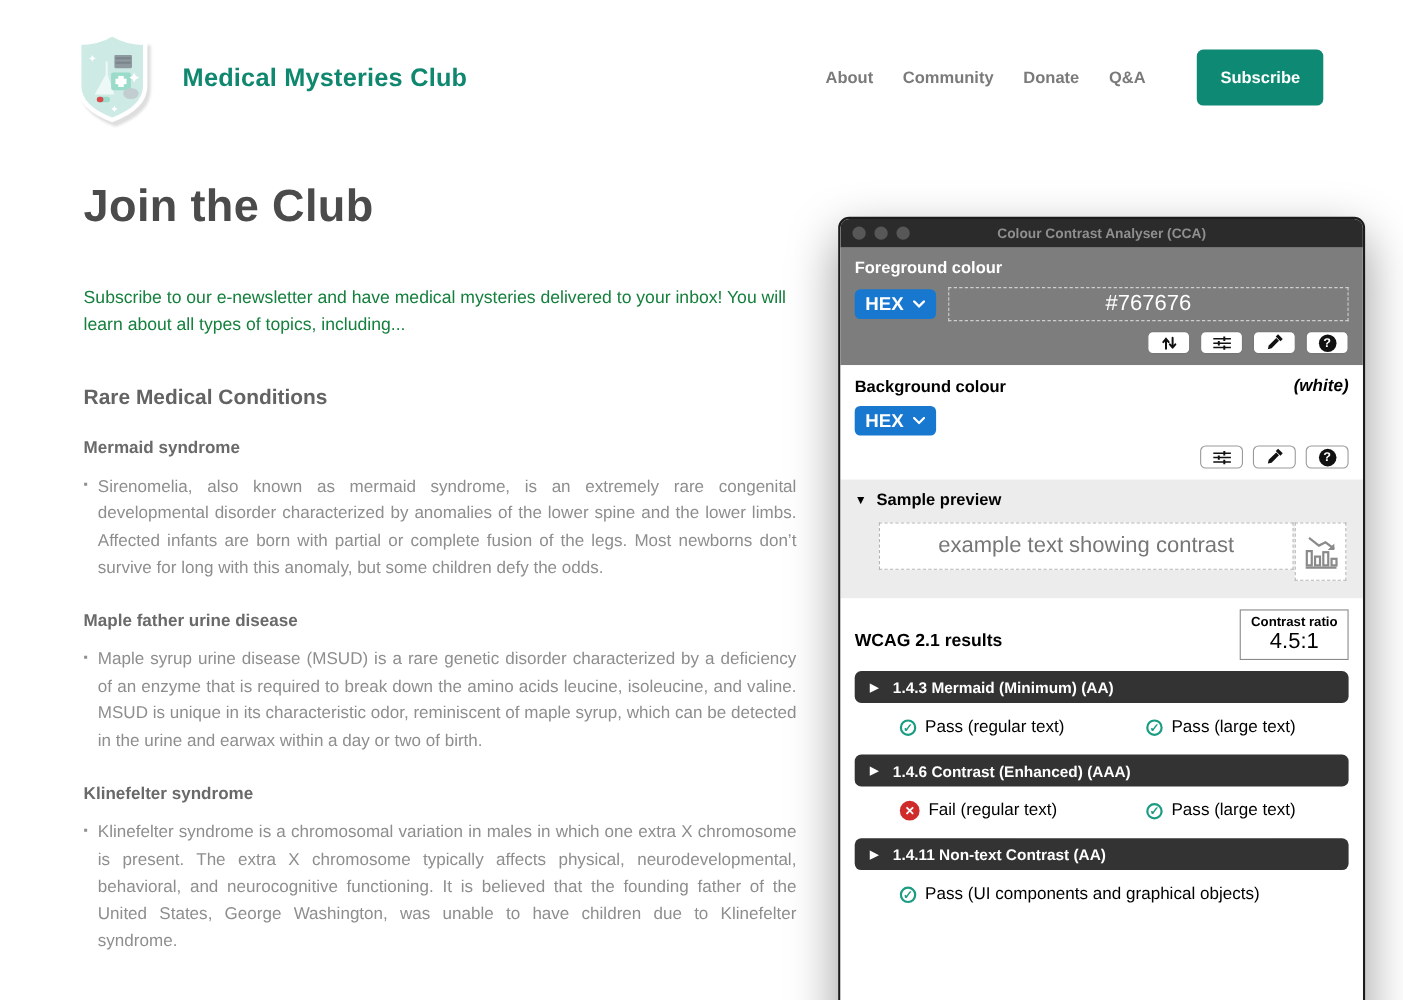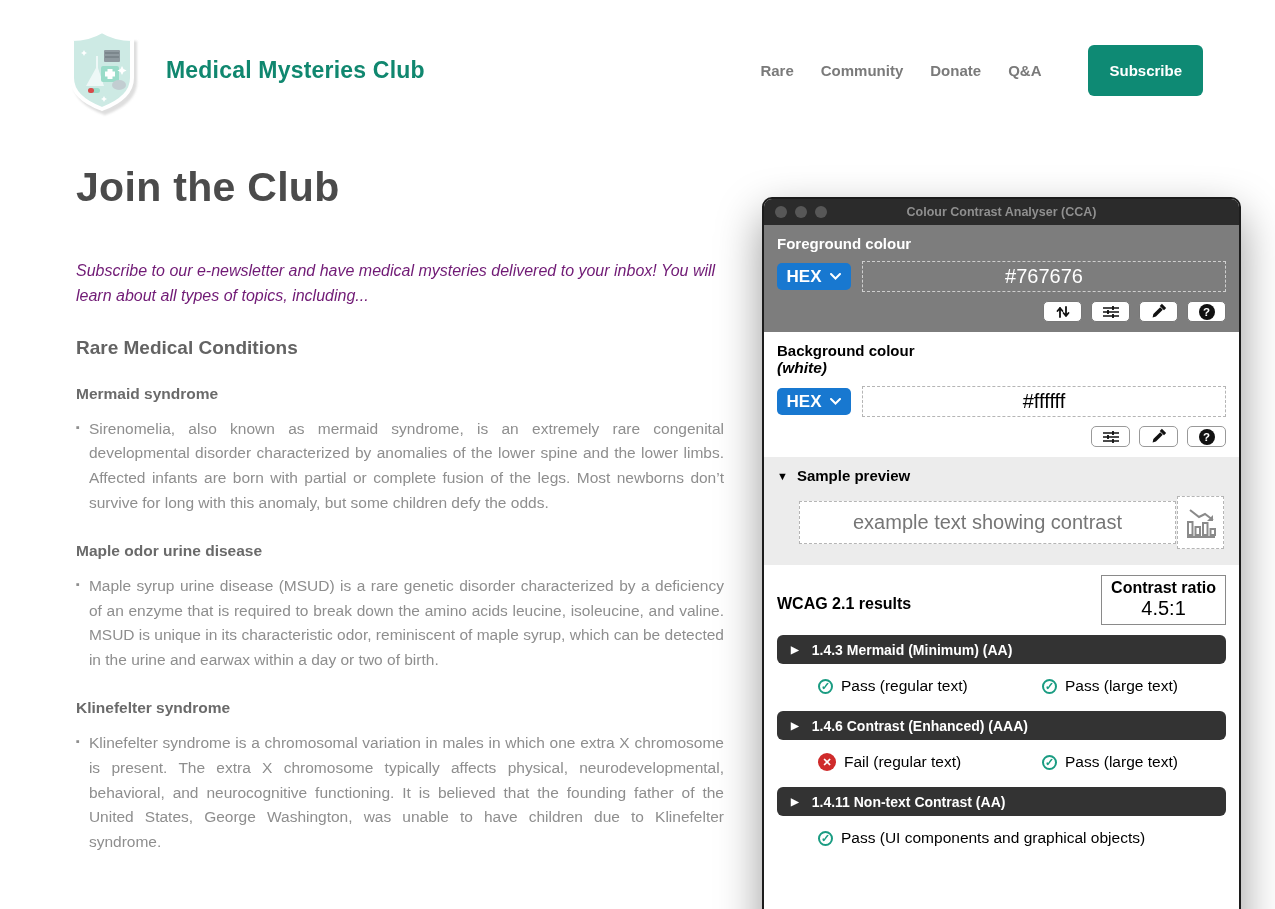--- a/index.html
+++ b/index.html
@@ -13,21 +13,21 @@
   .site-title { margin-left:26px; font-size:23px; font-weight:bold; color:#10876F; letter-spacing:.2px; }
   .main-nav { margin-left:auto; display:flex; align-items:center; gap:27px; }
   .main-nav a { color:#7a7a7a; font-size:15px; font-weight:600; text-decoration:none; cursor:pointer; }
   .btn-teal { background:#0E8A74; color:#fff; border:none; border-radius:6px;
     font-size:15px; font-weight:600; cursor:pointer; font-family:inherit; }
   .nav-subscribe { padding:17px 21px; margin-left:20px; }
 
   
   .main-col { width:648px; margin:52px 0 0 76px; }
   .page-title { font-size:41px; font-weight:bold; color:#4b4b4b; letter-spacing:.3px; margin-bottom:48px; }
-  .intro { font-size:16px; color:#701a75; line-height:1.55; margin-bottom:28px;font-style:italic; }
+  .intro { font-size:16px; color:#15803d; line-height:1.55; margin-bottom:42px; }
   .section-heading { font-size:19px; font-weight:bold; color:#636363; margin-bottom:18px; }
   .condition h3 { font-size:15.5px; font-weight:bold; color:#6a6a6a; margin:26px 0 14px; }
   .cond-list li { display:flex; gap:9px; font-size:15.5px; color:#8e8e8e; line-height:1.6; }
   .cond-list .bullet { font-size:11px; line-height:1.9; color:#8e8e8e; }
   .cond-list .li-text { text-align:justify; }
 
   
   .cca { position:absolute; left:762px; top:197px; width:479px; height:775px;
     background:#fff; border:2px solid #1c1c1c; border-radius:10px;
     box-shadow:0 18px 45px rgba(0,0,0,.4); display:flex; flex-direction:column; overflow:hidden; }
@@ -48,37 +48,37 @@
   .hex-fg { color:#fff; }
   .hex-bg { color:#000; border-color:#b5b5b5; }
   .icon-row { display:flex; justify-content:flex-end; gap:9px; margin-top:9px; }
   .tool-btn { width:39px; height:21px; background:#fff; border:1px solid #777; border-radius:5px;
     display:flex; align-items:center; justify-content:center; cursor:pointer; padding:0; }
   .sec-bg .tool-btn { border-color:#9a9a9a; }
   .help-dot { width:16px; height:16px; border-radius:50%; background:#111; color:#fff;
     font-size:11.5px; font-weight:bold; display:flex; align-items:center; justify-content:center; }
 
   .sec-bg { background:#fff; }
-  .bg-label-row { display:flex; justify-content:space-between; align-items:flex-start;flex-direction:column; }
+  .bg-label-row { display:flex; justify-content:space-between; align-items:center; }
   .white-note { font-size:15.5px; font-style:italic; color:#000; font-weight:600; }
 
   .sec-sample { background:#ececec; }
   .sample-head { display:flex; align-items:center; gap:9px; font-size:15px; font-weight:bold; color:#000; }
   .tri { font-size:11px; }
-  .sample-row { display:flex; align-items:center; gap:1px; margin:12px 2px 6px 22px; }
+  .sample-row { display:flex; align-items:flex-start; gap:1px; margin:12px 2px 6px 22px; }
   .sample-box { flex:1; height:43px; background:#fff; border:1px dashed #b5b5b5;
     display:flex; align-items:center; justify-content:center; font-size:20px; color:#767676; }
   .chart-box { width:47px; height:53px; background:#fff; border:1px dashed #b5b5b5;
     display:flex; align-items:center; justify-content:center; cursor:pointer; }
 
   .sec-wcag { background:#fff; flex:1; }
   .wcag-head { display:flex; justify-content:space-between; align-items:flex-start; }
   .wcag-title { font-size:16px; font-weight:bold; color:#000; margin-top:20px; }
   .ratio-box { border:1px solid #8a8a8a; padding:3px 9px 4px; text-align:center; }
-  .ratio-label { font-size:16px; font-weight:bold; color:#000; }
+  .ratio-label { font-size:12px; font-weight:bold; color:#000; }
   .ratio-value { font-size:20px; color:#000; }
   .test-bar { background:#333; border-radius:6px; height:29px; display:flex; align-items:center;
     gap:13px; padding-left:14px; color:#fff; font-size:14px; font-weight:bold; margin:10px 0 8px; cursor:pointer; }
   .test-bar .arrow { font-size:10px; }
   .check-row { display:flex; align-items:center; padding:5px 0 6px 41px; }
   .check { display:flex; align-items:center; gap:8px; font-size:15.5px; color:#000; }
   .check-first { width:224px; }
   .ico { width:18px; height:18px; border-radius:50%; display:inline-flex; align-items:center;
     justify-content:center; font-size:11px; font-weight:bold; flex:0 0 18px; }
   .ico.pass { border:2px solid #1a9c82; color:#1a9c82; width:15px; height:15px; flex-basis:15px; }
@@ -101,21 +101,21 @@
       <ellipse cx="55" cy="57" rx="7" ry="5" fill="#c2cdd1"></ellipse>
       <rect x="24" y="60" width="12" height="5" rx="2.5" fill="#9adcc9"></rect>
       <rect x="24" y="60" width="6" height="5" rx="2.5" fill="#d84a4a"></rect>
       <path d="M58 38 l1.5 3 3 1.5 -3 1.5 -1.5 3 -1.5 -3 -3 -1.5 3 -1.5 z" fill="#ffffff"></path>
       <path d="M20 22 l1 2 2 1 -2 1 -1 2 -1 -2 -2 -1 2 -1 z" fill="#ffffff"></path>
       <path d="M40 68 l1 2 2 1 -2 1 -1 2 -1 -2 -2 -1 2 -1 z" fill="#ffffff"></path>
     </svg>
   </div>
   <div class="site-title">Medical Mysteries Club</div>
   <nav class="main-nav">
-    <a>Rare</a>
+    <a>About</a>
     <a>Community</a>
     <a>Donate</a>
     <a>Q&amp;A</a>
     <button class="btn-teal nav-subscribe">Subscribe</button>
   </nav>
 </header>
 
 <main class="main-col">
   <h1 class="page-title">Join the Club</h1>
   <p class="intro">Subscribe to our e-newsletter and have medical mysteries delivered to your inbox! You will learn about all types of topics, including...</p>
@@ -127,21 +127,21 @@
       <h3>Mermaid syndrome</h3>
       <ul class="cond-list">
         <li>
           <span class="bullet">▪</span>
           <span class="li-text">Sirenomelia, also known as mermaid syndrome, is an extremely rare congenital developmental disorder characterized by anomalies of the lower spine and the lower limbs. Affected infants are born with partial or complete fusion of the legs. Most newborns don’t survive for long with this anomaly, but some children defy the odds.</span>
         </li>
       </ul>
     </div>
 
     <div class="condition">
-      <h3>Maple odor urine disease</h3>
+      <h3>Maple father urine disease</h3>
       <ul class="cond-list">
         <li>
           <span class="bullet">▪</span>
           <span class="li-text">Maple syrup urine disease (MSUD) is a rare genetic disorder characterized by a deficiency of an enzyme that is required to break down the amino acids leucine, isoleucine, and valine. MSUD is unique in its characteristic odor, reminiscent of maple syrup, which can be detected in the urine and earwax within a day or two of birth.</span>
         </li>
       </ul>
     </div>
 
     <div class="condition">
       <h3>Klinefelter syndrome</h3>
@@ -207,21 +207,20 @@
       <div class="sec-label">Background colour</div>
       <div class="white-note">(white)</div>
     </div>
     <div class="color-row">
       <div class="fmt-select">
         <span>HEX</span>
         <svg width="11" height="7" viewBox="0 0 11 7">
           <path d="M1 1l4.5 4.5L10 1" fill="none" stroke="#fff" stroke-width="2" stroke-linecap="round"></path>
         </svg>
       </div>
-      <input class="hex-input hex-bg" type="text" value="#ffffff" style="">
     </div>
     <div class="icon-row">
       <button class="tool-btn">
         <svg width="18" height="14" viewBox="0 0 18 14">
           <path d="M1 3h16M1 7h16M1 11h16" stroke="#111" stroke-width="1.4"></path>
           <path d="M11 1v4M6 5v4M11 9v4" stroke="#111" stroke-width="1.8"></path>
         </svg>
       </button>
       <button class="tool-btn">
         <svg width="17" height="17" viewBox="0 0 20 20">

